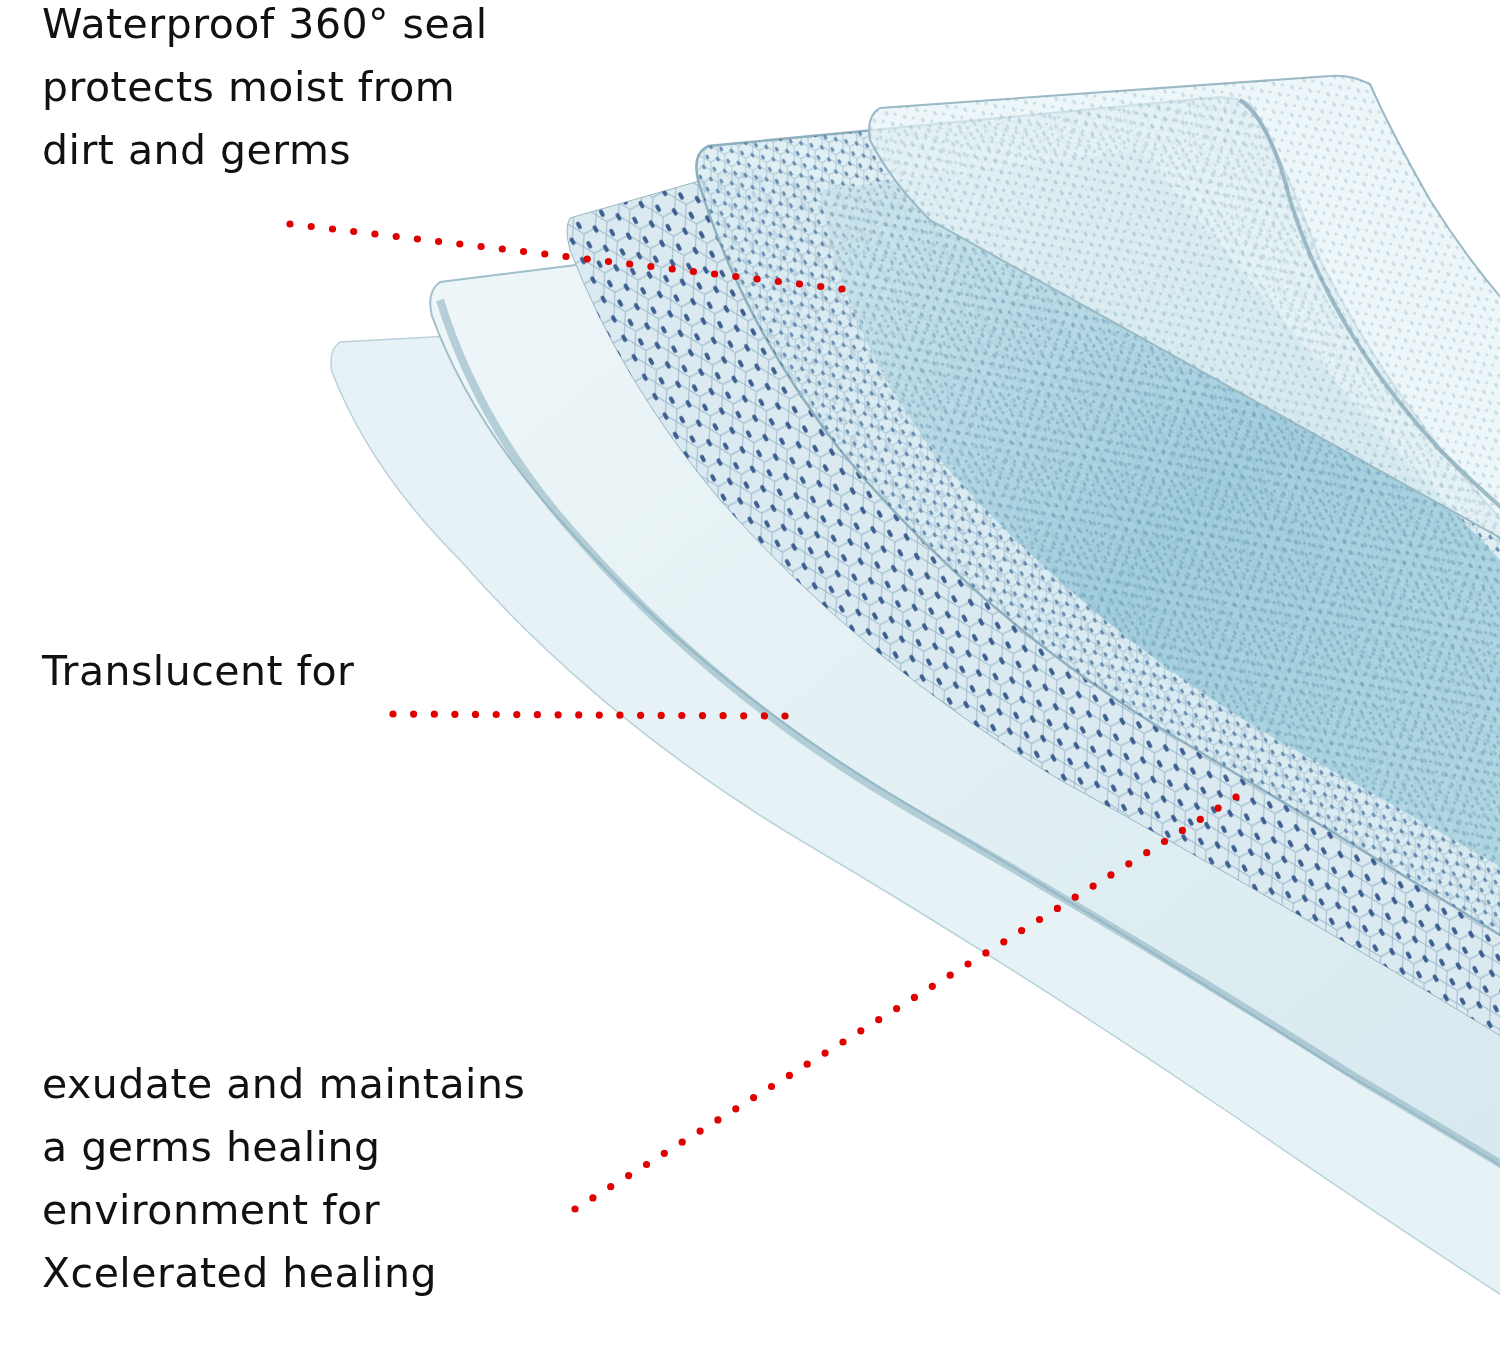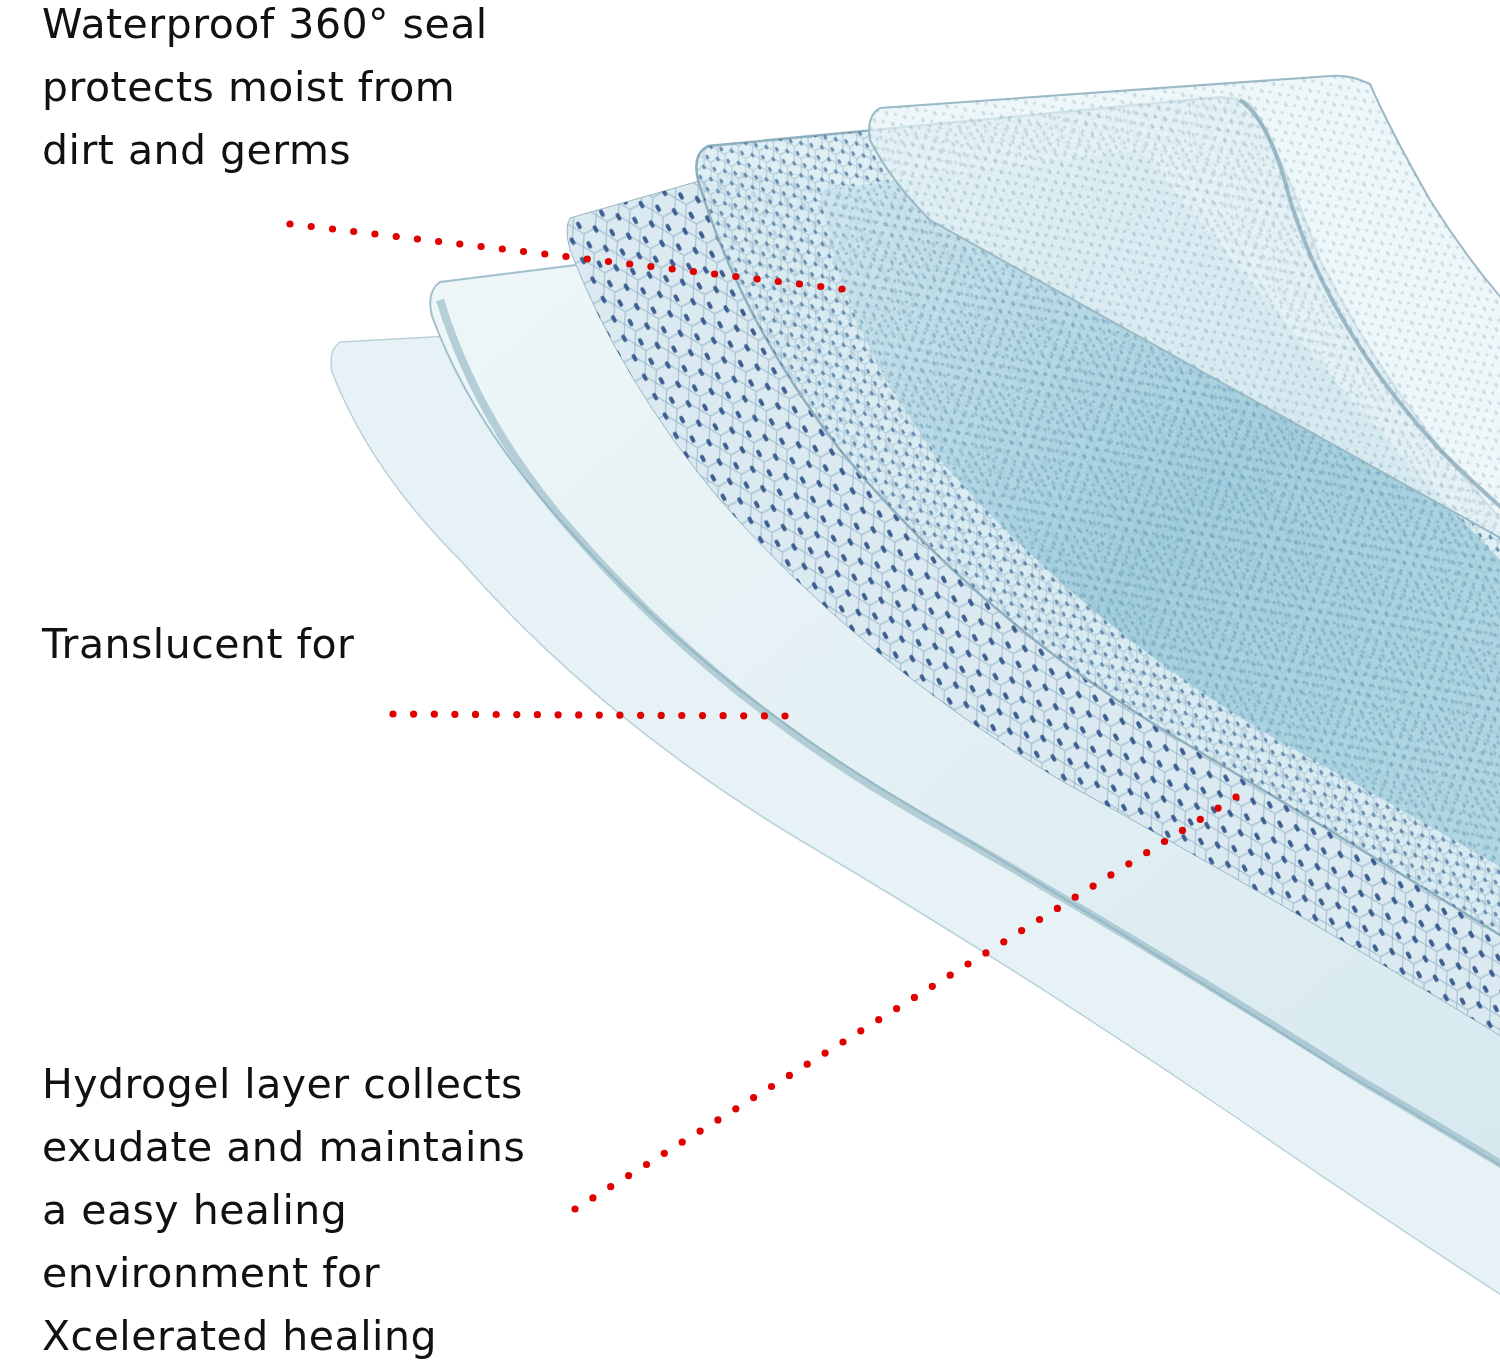--- a/index.html
+++ b/index.html
@@ -25,21 +25,21 @@
       margin: 0;
       color: #111111;
       font-size: 41px;
       line-height: 63px;
       letter-spacing: 0.5px;
       white-space: nowrap;
       font-weight: normal;
     }
     .callout-text span { display: block; }
     #callout-1 { top: -7px; }
-    #callout-2 { top: 613px; }
+    #callout-2 { top: 640px; }
     #callout-3 { top: 1053px; }
   </style>
 </head>
 <body>
 
 <div id="stage">
   <svg id="art" width="1500" height="1366" viewBox="0 0 1500 1366">
     <defs>
       <pattern id="meshPat" width="26" height="22" patternUnits="userSpaceOnUse" patternTransform="rotate(-28)">
         <rect width="26" height="22" fill="none"></rect>
@@ -185,19 +185,18 @@
     <span>Waterproof 360° seal</span>
     <span>protects moist from</span>
     <span>dirt and germs</span>
   </div>
 
   <div class="callout-text" id="callout-2">
     <span>Translucent for</span>
   </div>
 
   <div class="callout-text" id="callout-3">
-    <span>Hydrogel layer collects</span>
     <span>exudate and maintains</span>
-    <span>a easy healing</span>
+    <span>a germs healing</span>
     <span>environment for</span>
     <span>Xcelerated healing</span>
   </div>
 </div>
 
 </body></html>

